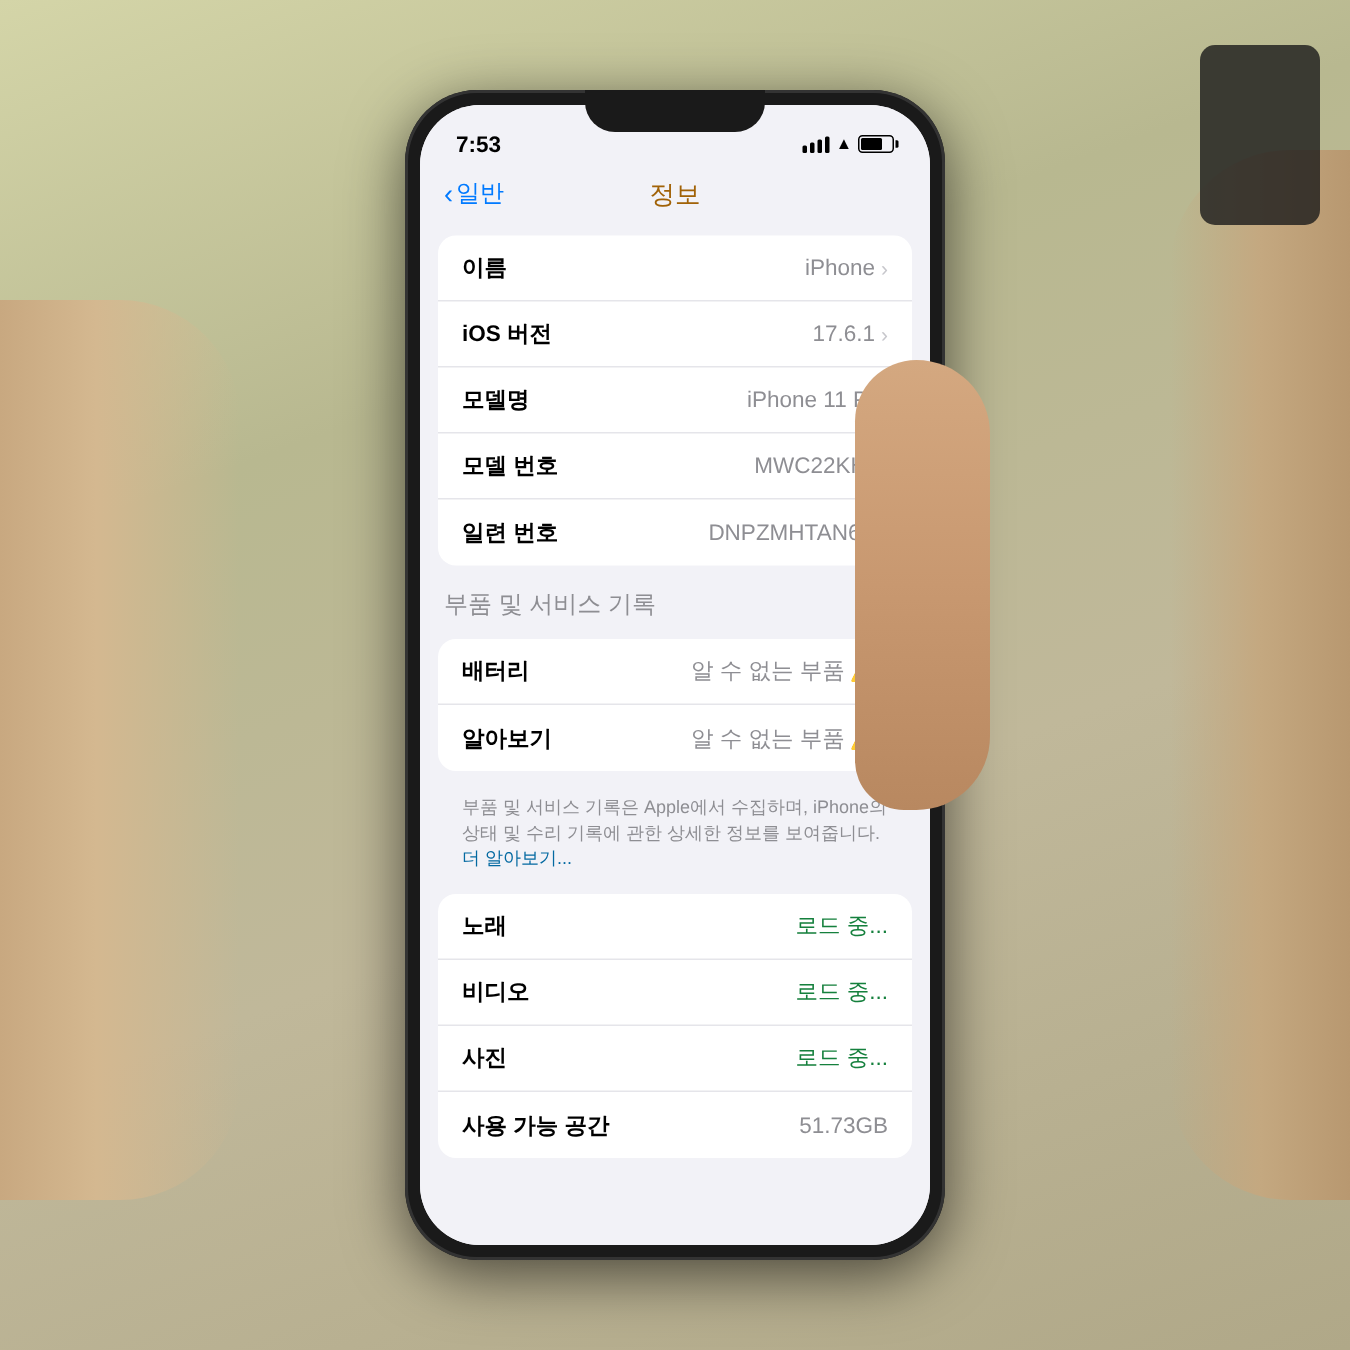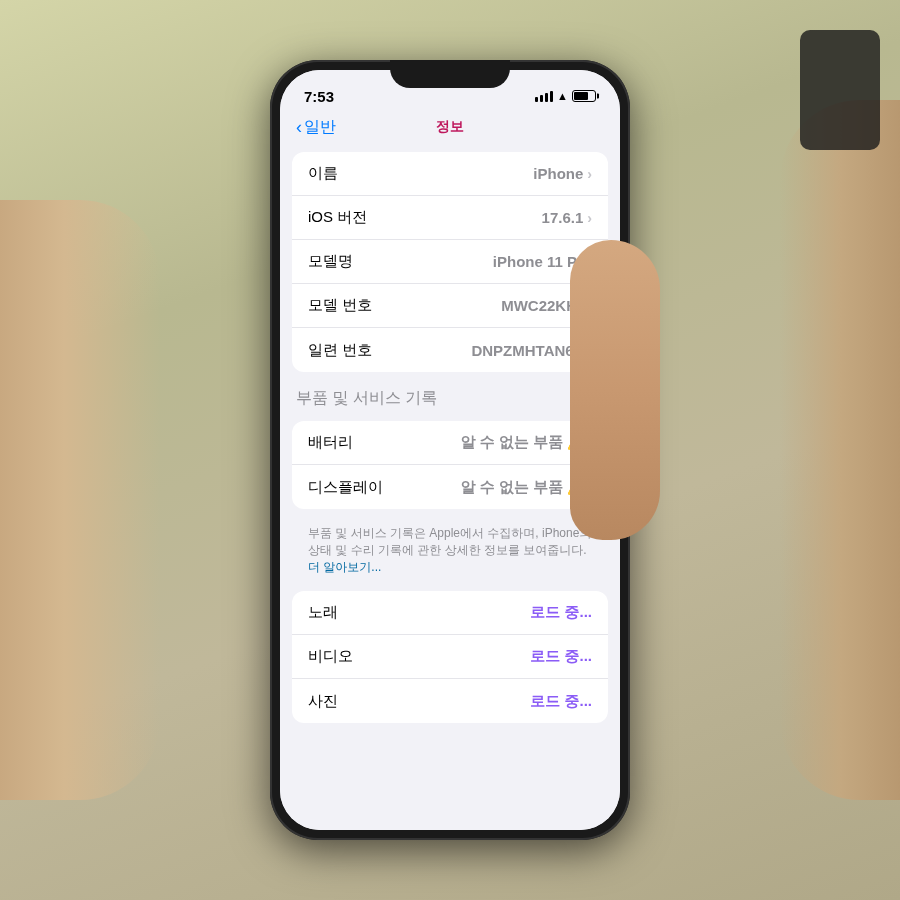--- a/index.html
+++ b/index.html
@@ -166,23 +166,23 @@
       gap: 2px;
     }
 
     .chevron-left {
       font-size: 18px;
       font-weight: 300;
       color: #007aff;
     }
 
     .nav-title {
-      font-size: 14px;
-      font-weight: 700;
-      color: #be185d;
+      font-size: 17px;
+      font-weight: 400;
+      color: #a16207;
     }
 
     
     .content {
       flex: 1;
       overflow: hidden;
       background: #f2f2f7;
     }
 
     
@@ -202,30 +202,29 @@
       min-height: 44px;
     }
 
     .settings-row:last-child {
       border-bottom: none;
     }
 
     .row-label {
       font-size: 15px;
       color: #000;
-      font-weight: 400;
+      font-weight: 700;
     }
 
     .row-value {
       display: flex;
       align-items: center;
       gap: 4px;
       color: #8e8e93;
       font-size: 15px;
-      font-weight: bold;
     }
 
     .row-value .chevron {
       color: #c7c7cc;
       font-size: 14px;
     }
 
     .section-header {
       padding: 8px 16px 4px;
       font-size: 16px;
@@ -244,21 +243,21 @@
       line-height: 1.4;
       margin: 0 12px;
     }
 
     .footnote a {
       color: #0369a1;
       text-decoration: none;
     }
 
     .loading-text {
-      color: #8b5cf6;
+      color: #15803d;
       font-size: 15px;
     }
 
     
     .notch {
       position: absolute;
       top: 0;
       left: 50%;
       transform: translateX(-50%);
       width: 120px;
@@ -358,21 +357,21 @@
         <div class="settings-section">
           <div class="settings-row">
             <span class="row-label">배터리</span>
             <div class="row-value">
               <span>알 수 없는 부품</span>
               <span class="warning-triangle">⚠️</span>
               <span class="chevron">›</span>
             </div>
           </div>
           <div class="settings-row">
-            <span class="row-label">디스플레이</span>
+            <span class="row-label">알아보기</span>
             <div class="row-value">
               <span>알 수 없는 부품</span>
               <span class="warning-triangle">⚠️</span>
               <span class="chevron">›</span>
             </div>
           </div>
         </div>
 
         <div class="footnote">
           <span>부품 및 서비스 기록은 Apple에서 수집하며, iPhone의 상태 및 수리 기록에 관한 상세한 정보를 보여줍니다. </span>
@@ -389,20 +388,26 @@
           <div class="settings-row">
             <span class="row-label">비디오</span>
             <div class="row-value">
               <span class="loading-text">로드 중...</span>
             </div>
           </div>
           <div class="settings-row">
             <span class="row-label">사진</span>
             <div class="row-value">
               <span class="loading-text">로드 중...</span>
+            </div>
+          </div>
+          <div class="settings-row">
+            <span class="row-label">사용 가능 공간</span>
+            <div class="row-value">
+              <span>51.73GB</span>
             </div>
           </div>
         </div>
 
       </div>
     </div>
   </div>
   <div class="finger-thumb"></div>
 </div>
 

